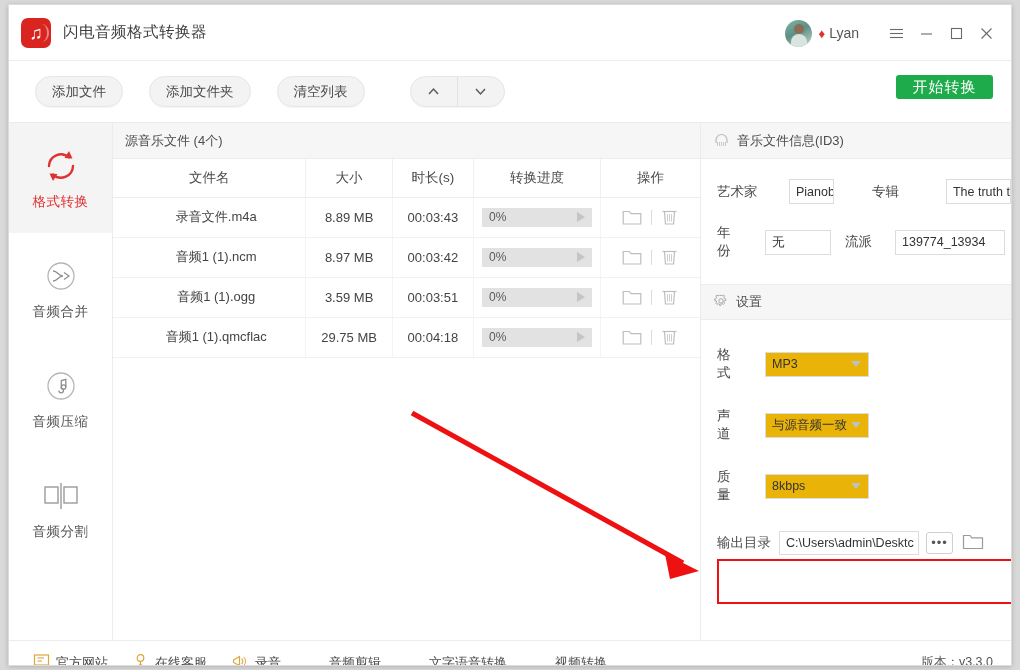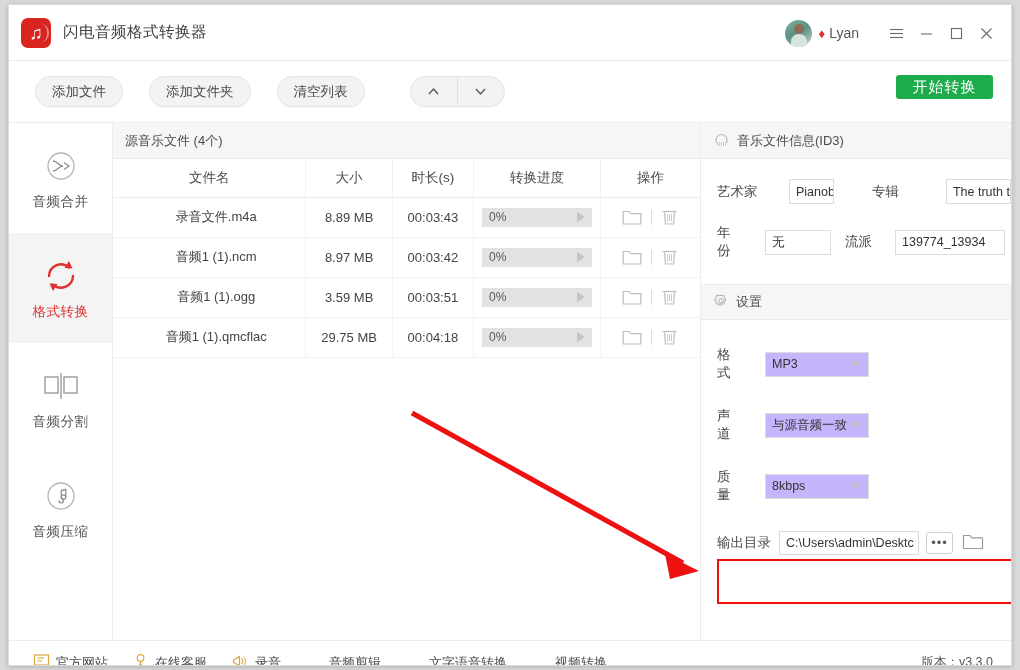--- a/index.html
+++ b/index.html
@@ -170,21 +170,21 @@
     font-size: 13.5px; color: #4a4a4a; width: 48px; flex: none;
     letter-spacing: 0;
   }
   .fl.sp { letter-spacing: 9px; }
   .tin {
     border: 1px solid #dcdcdc; height: 25px; background: #fff;
     font-size: 12.5px; color: #333; display: flex; align-items: center;
     padding: 0 6px; overflow: hidden; white-space: nowrap;
   }
   .sel {
-    border: 1px solid #dcdcdc; height: 25px; background: #c4b5fd;
+    border: 1px solid #dcdcdc; height: 25px; background: #eab308;
     font-size: 12.5px; color: #333; display: flex; align-items: center;
     padding: 4px 6px; position: relative; white-space: nowrap;
   }
   .sel .caret {
     position: absolute; right: 7px; top: 50%; transform: translateY(-50%);
     width: 0; height: 0; border-top: 6px solid #c0c0c0;
     border-left: 5px solid transparent; border-right: 5px solid transparent;
   }
   .dots-btn {
     width: 27px; height: 22px; border: 1px solid #cfcfcf; border-radius: 3px;
@@ -274,63 +274,63 @@
             <polyline points="4,6 8.5,11 13,6" fill="none" stroke="#5b5b5b" stroke-width="1.5"></polyline>
           </svg>
       </div>
     </div>
     <div class="start-btn">开始转换</div>
   </div>
 
   <div class="body">
 
     <div class="sidebar">
-      <div class="nav-item">
-        <div class="nav-ico">
-          <svg width="34" height="34" viewBox="0 0 34 34">
-            <circle cx="17" cy="17" r="13" fill="none" stroke="#b6b6b6" stroke-width="1.3"></circle>
-            <path d="M9,12 C14,12 14,17 19,17 M9,22 C14,22 14,17 19,17" fill="none" stroke="#8f8f8f" stroke-width="1.3"></path>
-            <polyline points="20,13.5 25,17 20,20.5" fill="none" stroke="#8f8f8f" stroke-width="1.3"></polyline>
-          </svg>
-        </div>
-        <div class="nav-label">音频合并</div>
-      </div>
-
       <div class="nav-item active">
         <div class="nav-ico">
           <svg width="38" height="38" viewBox="0 0 38 38">
             <path d="M7,19 a12,12 0 0 1 20,-8.6" fill="none" stroke="#e03131" stroke-width="2.4" stroke-linecap="round"></path>
             <path d="M31,19 a12,12 0 0 1 -20,8.6" fill="none" stroke="#e03131" stroke-width="2.4" stroke-linecap="round"></path>
             <polygon points="27,4 30.5,11.5 22.5,11" fill="#e03131"></polygon>
             <polygon points="11,34 7.5,26.5 15.5,27" fill="#e03131"></polygon>
           </svg>
         </div>
         <div class="nav-label">格式转换</div>
       </div>
 
       <div class="nav-item">
         <div class="nav-ico">
-          <svg width="38" height="32" viewBox="0 0 38 32">
-            <rect x="3" y="7" width="13" height="16" fill="none" stroke="#9a9a9a" stroke-width="1.4"></rect>
-            <rect x="22" y="7" width="13" height="16" fill="none" stroke="#9a9a9a" stroke-width="1.4"></rect>
-            <line x1="19" y1="3" x2="19" y2="29" stroke="#9a9a9a" stroke-width="1.4"></line>
-          </svg>
-        </div>
-        <div class="nav-label">音频分割</div>
+          <svg width="34" height="34" viewBox="0 0 34 34">
+            <circle cx="17" cy="17" r="13" fill="none" stroke="#b6b6b6" stroke-width="1.3"></circle>
+            <path d="M9,12 C14,12 14,17 19,17 M9,22 C14,22 14,17 19,17" fill="none" stroke="#8f8f8f" stroke-width="1.3"></path>
+            <polyline points="20,13.5 25,17 20,20.5" fill="none" stroke="#8f8f8f" stroke-width="1.3"></polyline>
+          </svg>
+        </div>
+        <div class="nav-label">音频合并</div>
       </div>
 
       <div class="nav-item">
         <div class="nav-ico">
           <svg width="34" height="34" viewBox="0 0 34 34">
             <circle cx="17" cy="17" r="13" fill="none" stroke="#b6b6b6" stroke-width="1.3"></circle>
             <path d="M15,21.5 a2.2,2.2 0 1 0 2.3,-2.1 V11.5 l4.5,-1.2 v7.8" fill="none" stroke="#8f8f8f" stroke-width="1.3"></path>
             <circle cx="19.6" cy="18" r="2.2" fill="none" stroke="#8f8f8f" stroke-width="1.3"></circle>
           </svg>
         </div>
         <div class="nav-label">音频压缩</div>
+      </div>
+
+      <div class="nav-item">
+        <div class="nav-ico">
+          <svg width="38" height="32" viewBox="0 0 38 32">
+            <rect x="3" y="7" width="13" height="16" fill="none" stroke="#9a9a9a" stroke-width="1.4"></rect>
+            <rect x="22" y="7" width="13" height="16" fill="none" stroke="#9a9a9a" stroke-width="1.4"></rect>
+            <line x1="19" y1="3" x2="19" y2="29" stroke="#9a9a9a" stroke-width="1.4"></line>
+          </svg>
+        </div>
+        <div class="nav-label">音频分割</div>
       </div>
     </div>
 
     <div class="middle">
       <div class="sec-head">源音乐文件 (4个)</div>
       <table class="files">
         <colgroup>
           <col class="col-name">
             <col class="col-size">
             <col class="col-dur">

